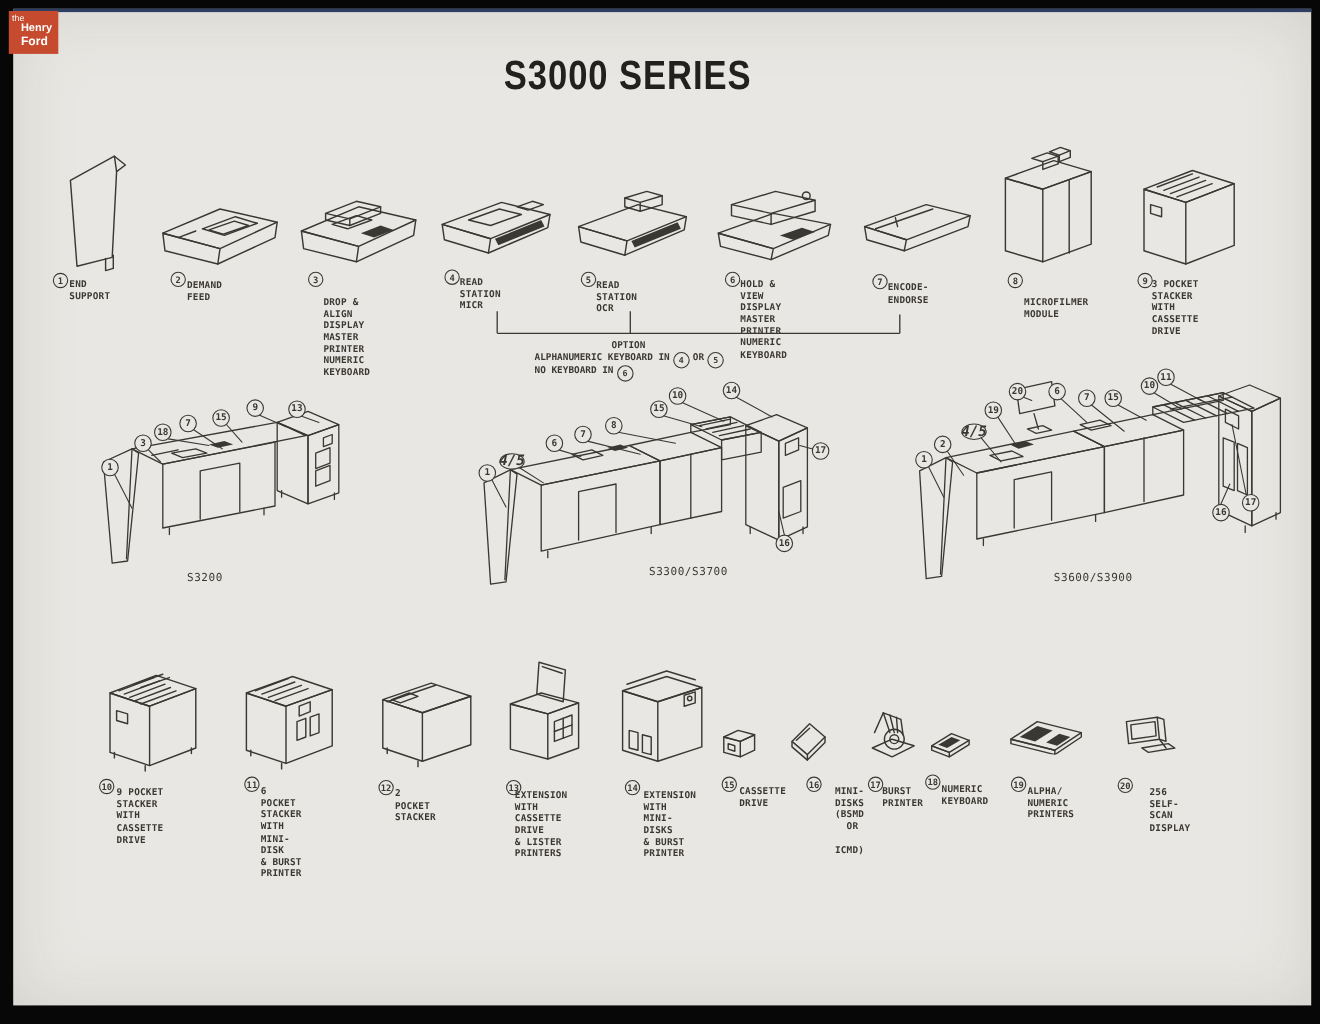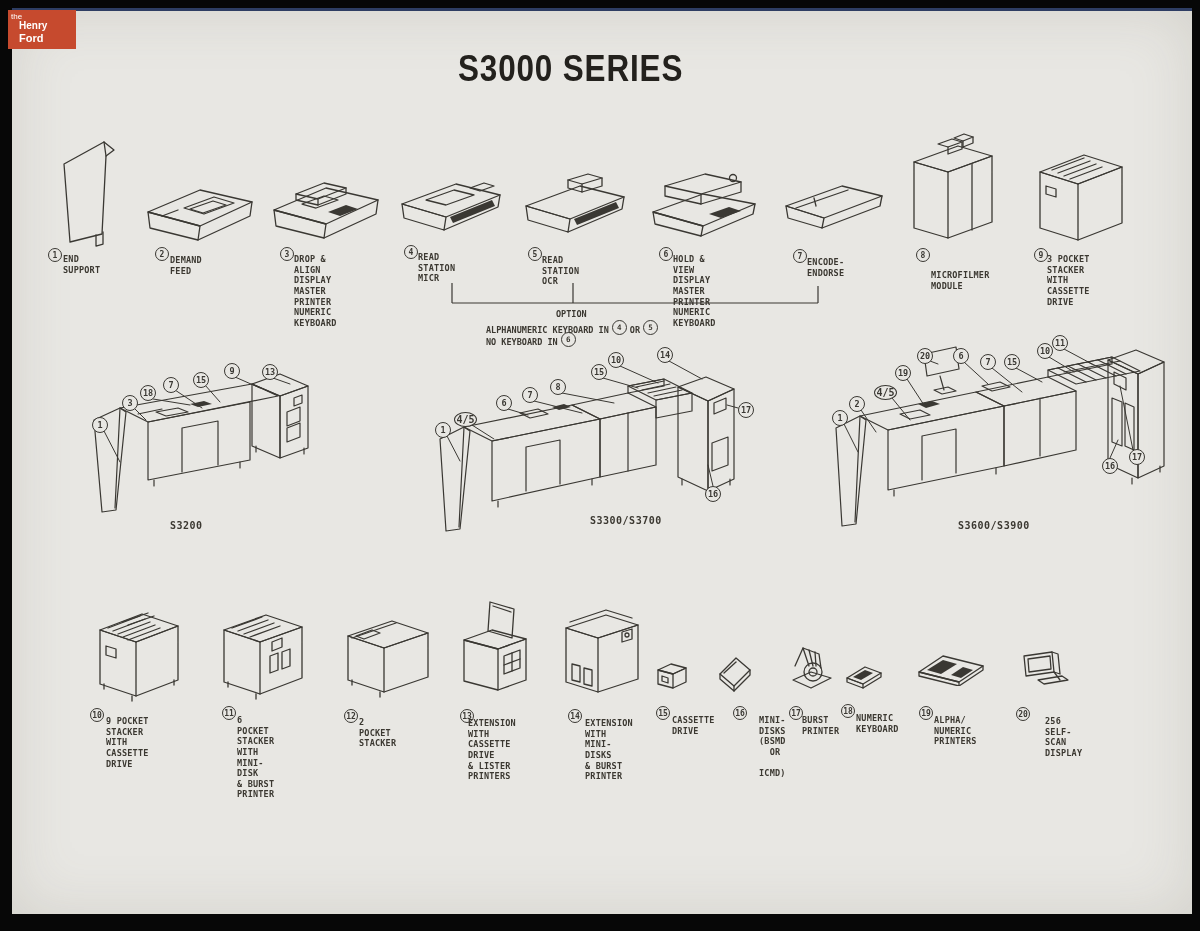--- a/index.html
+++ b/index.html
@@ -6,21 +6,21 @@
   body{
     width:1200px;height:931px;position:relative;background:#070707;
     font-family:"DejaVu Sans Mono", monospace;overflow:hidden;
   }
   .page{
     position:absolute;left:12px;top:8px;width:1180px;height:903px;
     background:#e8e7e3;border-top:3px solid #2e3d63;
     box-shadow:inset 0 0 60px rgba(120,115,100,.18);
   }
   .logo{
-    position:absolute;left:8px;top:10px;width:68px;height:39px;
+    position:absolute;left:8px;top:10px;width:45px;height:39px;
     background:#c64a2e;color:#fff;z-index:5;
     font-family:"Liberation Sans",sans-serif;line-height:1;
   }
   .logo .l1{position:absolute;left:3px;top:3px;font-size:8px;}
   .logo .l2{position:absolute;left:11px;top:11px;font-size:10px;font-weight:bold;}
   .logo .l3{position:absolute;left:11px;top:23px;font-size:11px;font-weight:bold;}
   .title{
     position:absolute;left:458px;top:48px;margin:0;z-index:2;
     font-family:"Liberation Sans",sans-serif;font-size:37px;font-weight:700;
     color:#23211d;letter-spacing:1px;transform:scaleX(.85);transform-origin:left top;
@@ -42,25 +42,25 @@
   .machine{position:absolute;z-index:2;}
   .machine svg{position:absolute;left:0;top:0;}
   .machine path,.machine line{stroke:#3a3833;stroke-width:1.2;fill:none;stroke-linejoin:round;stroke-linecap:round;}
   .machine .fill{fill:#3a3833;stroke:none;}
   .machine .leader{stroke-width:1;}
   .callout{
     position:absolute;width:16px;height:16px;border:1.4px solid #3a3833;border-radius:50%;
     display:flex;align-items:center;justify-content:center;font-size:8.5px;font-weight:bold;
     color:#3a3833;background:#e8e7e3;box-sizing:border-box;z-index:3;
   }
-  .callout.wide{width:23px;height:15px;font-size:10px;}
-  .mlabel{position:absolute;font-size:10px;font-weight:bold;color:#3b3831;letter-spacing:.5px;}
+  .callout.wide{width:23px;height:15px;font-size:13px;font-style:italic;}
+  .mlabel{position:absolute;font-size:10px;font-weight:normal;color:#3b3831;letter-spacing:.5px;}
   .bracket{position:absolute;z-index:1;}
   .bracket line{stroke:#3a3833;stroke-width:1.2;}
-  .optline{position:absolute;font-size:8.5px;font-weight:bold;color:#3b3831;display:flex;align-items:flex-end;gap:3px;white-space:pre;z-index:2;}
+  .optline{position:absolute;font-size:8.5px;font-weight:bold;color:#3b3831;display:flex;align-items:flex-start;gap:3px;white-space:pre;z-index:2;}
   .cnum-inline{
     width:13px;height:13px;border:1.3px solid #3a3833;border-radius:50%;
     display:inline-flex;align-items:center;justify-content:center;font-size:7.5px;flex:0 0 auto;
   }
 </style>
 </head>
 <body>
 
 <div class="page"></div>
 
@@ -150,21 +150,21 @@
 <div class="item" style="left:48px;top:248px">
   <span class="cnum">1</span>
   <div class="lbl" style="left:15px;top:6px">END SUPPORT</div>
 </div>
 <div class="item" style="left:155px;top:247px">
   <span class="cnum">2</span>
   <div class="lbl" style="left:15px;top:8px">DEMAND FEED</div>
 </div>
 <div class="item" style="left:280px;top:247px">
   <span class="cnum">3</span>
-  <div class="lbl" style="left:14px;top:7px">DROP &amp; ALIGN
+  <div class="lbl" style="left:14px;top:23px">DROP &amp; ALIGN
 DISPLAY
 MASTER PRINTER
 NUMERIC KEYBOARD</div>
 </div>
 <div class="item" style="left:404px;top:245px">
   <span class="cnum">4</span>
   <div class="lbl" style="left:14px;top:7px">READ STATION
 MICR</div>
 </div>
 <div class="item" style="left:528px;top:247px">

